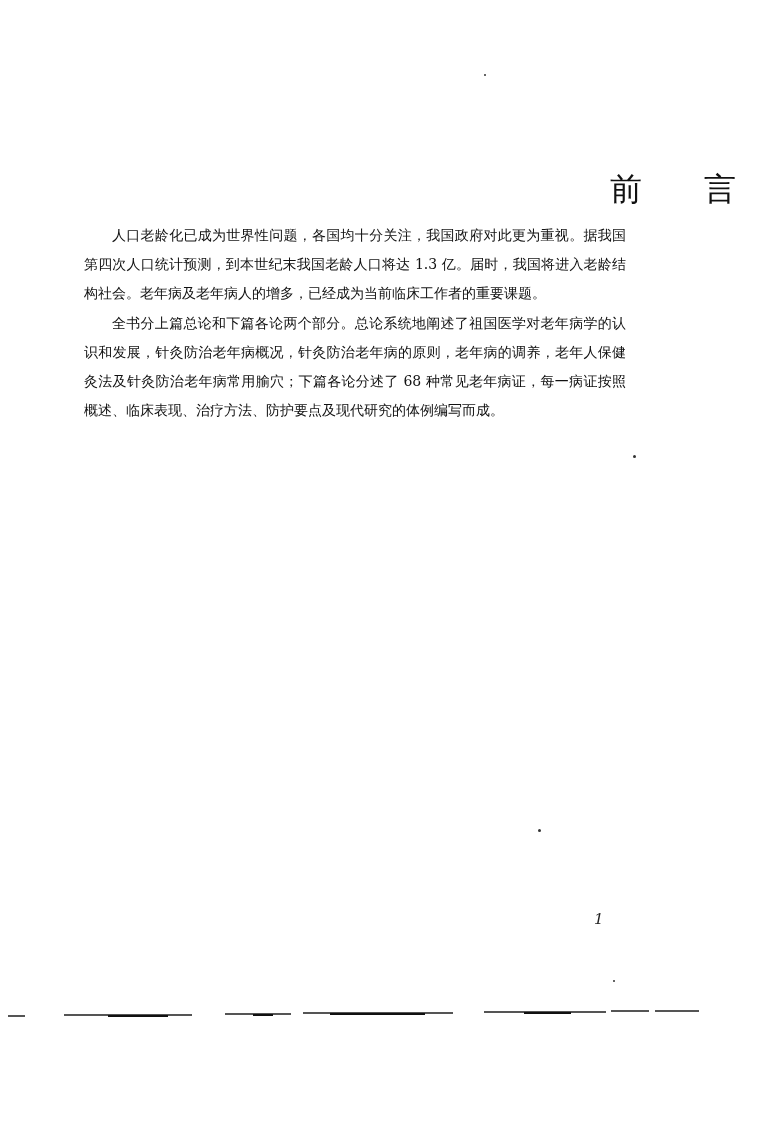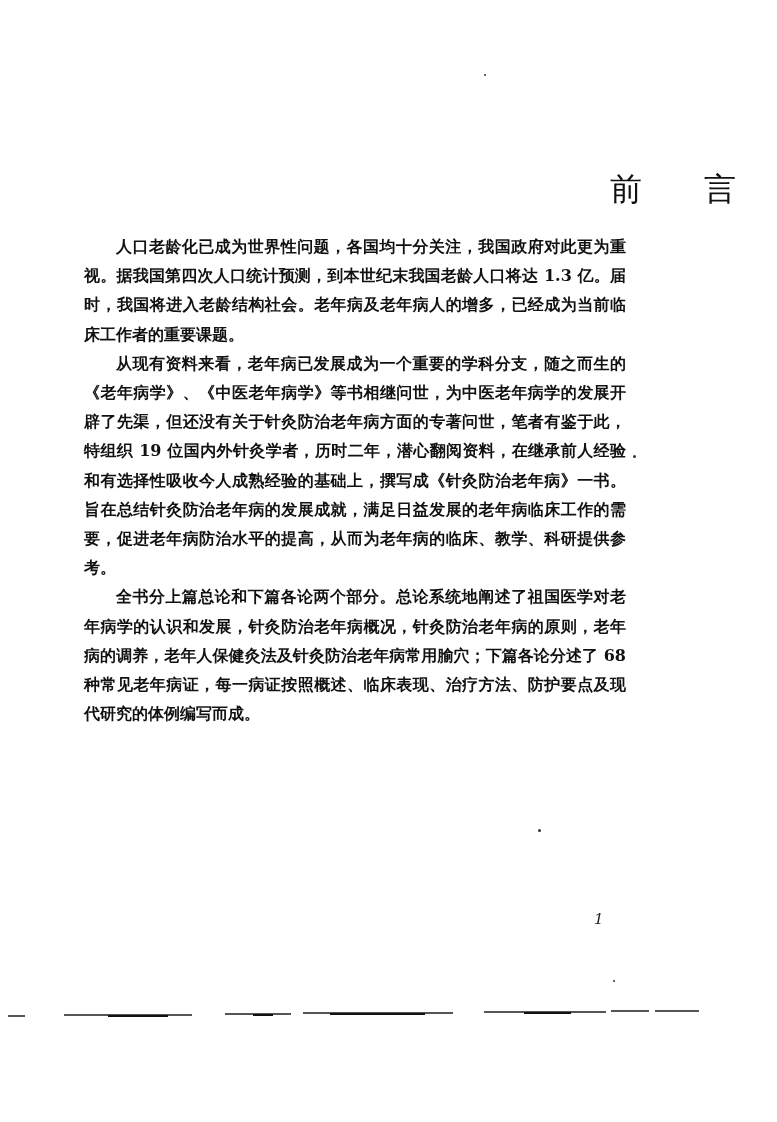--- a/index.html
+++ b/index.html
@@ -5,40 +5,39 @@
   html, body { margin: 0; padding: 0; }
   body {
     width: 777px; height: 1122px; background: #ffffff; position: relative; overflow: hidden;
     font-family: "DejaVu Serif", "Liberation Serif", serif; color: #111;
   }
   .title {
     position: absolute; top: 168px; left: 0; width: 700px; text-align: right;
     font-size: 32px; letter-spacing: 62px; padding-left: 98px; color: #111;
   }
   .body-text {
-    position: absolute; left: 84px; top: 232px; width: 542px;
-    font-size: 16px; line-height: 29.2px; text-align: justify; text-align-last: left; font-weight: bold;
+    position: absolute; left: 84px; top: 221px; width: 542px;
+    font-size: 14px; line-height: 29.2px; text-align: justify; text-align-last: left;
   }
   .para { margin: 0; text-indent: 2em; }
   .page-num {
     position: absolute; left: 594px; top: 910px; font-size: 15px; font-style: italic; color: #222;
   }
   .rule { position: absolute; height: 2px; background: #555; }
   .rule.dark { background: #111; height: 2px; }
   .speck { position: absolute; width: 3px; height: 3px; background: #333; border-radius: 50%; }
 </style>
 </head>
 <body>
 
 <div>
   <div class="title">前言</div>
 
   <div class="body-text">
     <p class="para">人口老龄化已成为世界性问题，各国均十分关注，我国政府对此更为重视。据我国第四次人口统计预测，到本世纪末我国老龄人口将达 1.3 亿。届时，我国将进入老龄结构社会。老年病及老年病人的增多，已经成为当前临床工作者的重要课题。</p>
-    <p class="para">从现有资料来看，老年病已发展成为一个重要的学科分支，随之而生的《老年病学》、《中医老年病学》等书相继问世，为中医老年病学的发展开辟了先渠，但还没有关于针灸防治老年病方面的专著问世，笔者有鉴于此，特组织 19 位国内外针灸学者，历时二年，潜心翻阅资料，在继承前人经验和有选择性吸收今人成熟经验的基础上，撰写成《针灸防治老年病》一书。旨在总结针灸防治老年病的发展成就，满足日益发展的老年病临床工作的需要，促进老年病防治水平的提高，从而为老年病的临床、教学、科研提供参考。</p>
     <p class="para">全书分上篇总论和下篇各论两个部分。总论系统地阐述了祖国医学对老年病学的认识和发展，针灸防治老年病概况，针灸防治老年病的原则，老年病的调养，老年人保健灸法及针灸防治老年病常用腧穴；下篇各论分述了 68 种常见老年病证，每一病证按照概述、临床表现、治疗方法、防护要点及现代研究的体例编写而成。</p>
   </div>
 
   <div class="page-num">1</div>
 
   <div class="speck" style="left:484px;top:74px;width:2px;height:2px;"></div>
   <div class="speck" style="left:633px;top:455px;"></div>
   <div class="speck" style="left:538px;top:829px;"></div>
   <div class="speck" style="left:613px;top:980px;width:2px;height:2px;"></div>
 

